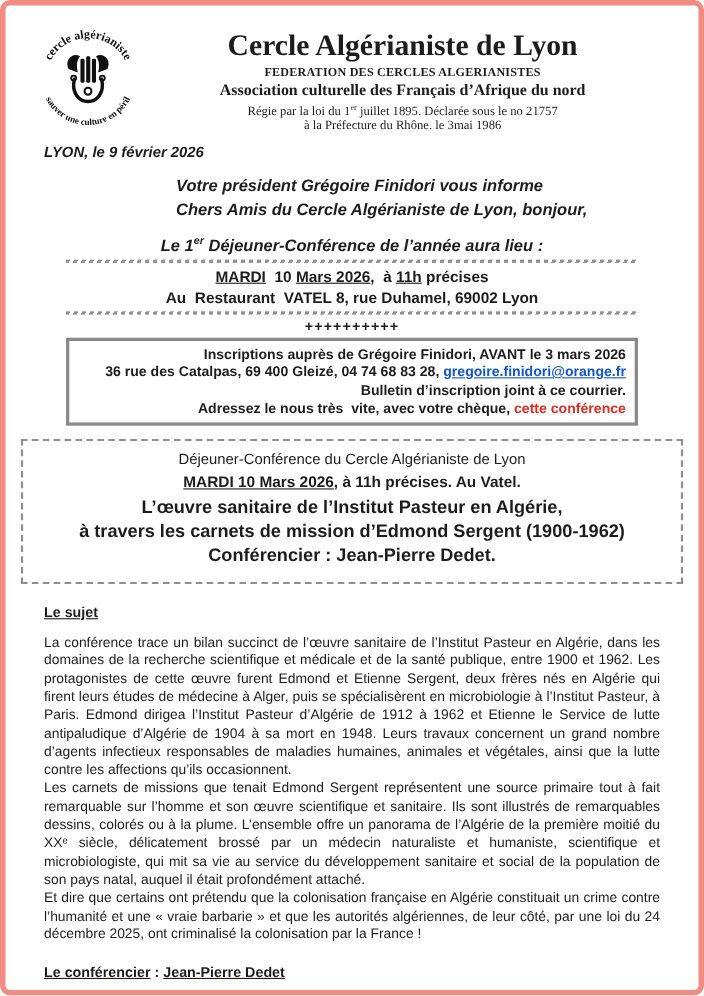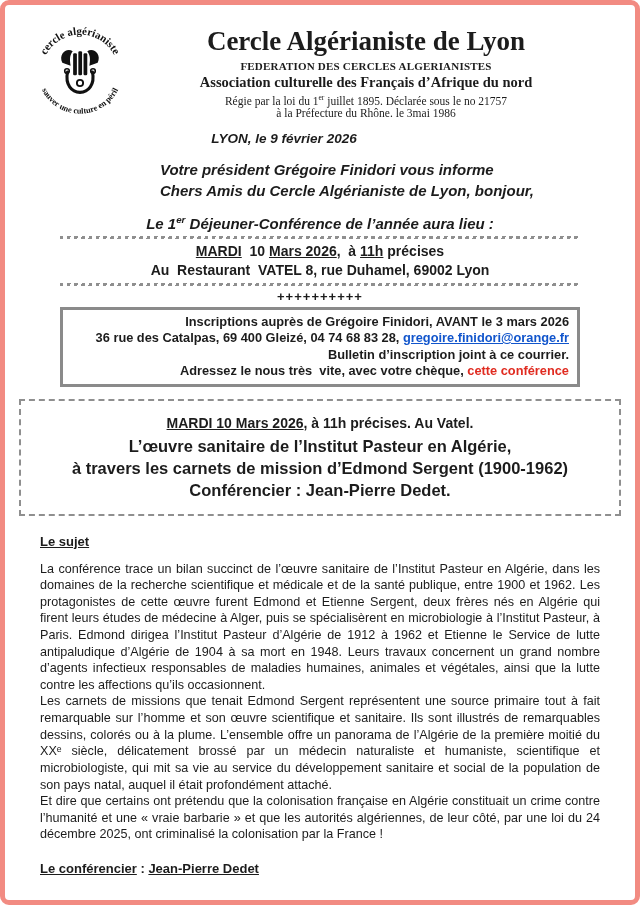--- a/index.html
+++ b/index.html
@@ -31,21 +31,21 @@
   .logo{width:104px;height:104px;flex:0 0 auto;margin-left:-12px;}
   .logo svg{width:104px;height:104px;}
   .masthead{flex:1;text-align:center;font-family:"Liberation Serif","DejaVu Serif",serif;margin-top:8px;}
   .mh-title{font-size:27px;font-weight:bold;line-height:1.1;}
   .mh-fed{font-size:11px;font-weight:bold;margin-top:3px;letter-spacing:.2px;}
   .mh-assoc{font-size:14.5px;font-weight:bold;margin-top:2px;}
   .mh-regie{font-size:11.5px;margin-top:2px;}
   .mh-pref{font-size:11.5px;}
 
   
-  .dateline{font-size:13.5px;font-weight:bold;font-style:italic;text-align:center;padding-right:72px;margin-top:8px;}
+  .dateline{font-size:13.5px;font-weight:bold;font-style:italic;text-align:left;padding-right:72px;margin-top:8px;}
   .greeting{font-size:15px;font-weight:bold;font-style:italic;margin:14px 0 0 120px;line-height:1.38;}
   .event-heading{font-size:15px;font-weight:bold;font-style:italic;text-align:center;margin-top:13px;}
   .event-heading sup,.mh-regie sup{font-size:.65em;}
   .dashrule{height:3px;margin:4px 20px 3px 20px;background:repeating-linear-gradient(105deg,var(--dash-gray) 0 3.5px,transparent 3.5px 7px);}
   .event-when,.event-where{font-size:14px;font-weight:bold;text-align:center;line-height:1.3;}
   .plus-row{font-size:13px;font-weight:bold;text-align:center;letter-spacing:1px;margin-top:3px;}
 
   
   .insc-box{
     border:3px solid #8a8a8a;
@@ -134,20 +134,21 @@
   <div class="plus-row">++++++++++</div>
 
   <div class="insc-box">
     <div>Inscriptions auprès de Grégoire Finidori, AVANT le 3 mars 2026</div>
     <div><span>36 rue des Catalpas, 69 400 Gleizé, 04 74 68 83 28, </span><a class="email" href="#">gregoire.finidori@orange.fr</a></div>
     <div>Bulletin d’inscription joint à ce courrier.</div>
     <div class="prewrap"><span>Adressez le nous très  vite, avec votre chèque, </span><span class="red">cette conférence</span></div>
   </div>
 
   <div class="conf-box">
+    <div class="conf-intro">Déjeuner-Conférence du Cercle Algérianiste de Lyon</div>
     <div class="conf-date"><span class="u">MARDI 10 Mars 2026</span><span>, à 11h précises. Au Vatel.</span></div>
     <div class="conf-title">L’œuvre sanitaire de l’Institut Pasteur en Algérie,</div>
     <div class="conf-title" style="margin-top:1px">à travers les carnets de mission d’Edmond Sergent (1900-1962)</div>
     <div class="conf-title" style="margin-top:1px">Conférencier : Jean-Pierre Dedet.</div>
   </div>
 
   <section class="body-text">
     <div class="sec-heading"><span class="u">Le sujet</span></div>
     <p class="first">La conférence trace un bilan succinct de l’œuvre sanitaire de l’Institut Pasteur en Algérie, dans les domaines de la recherche scientifique et médicale et de la santé publique, entre 1900 et 1962. Les protagonistes de cette œuvre furent Edmond et Etienne Sergent, deux frères nés en Algérie qui firent leurs études de médecine à Alger, puis se spécialisèrent en microbiologie à l’Institut Pasteur, à Paris. Edmond dirigea l’Institut Pasteur d’Algérie de 1912 à 1962 et Etienne le Service de lutte antipaludique d’Algérie de 1904 à sa mort en 1948. Leurs travaux concernent un grand nombre d’agents infectieux responsables de maladies humaines, animales et végétales, ainsi que la lutte contre les affections qu’ils occasionnent.</p>
     <p>Les carnets de missions que tenait Edmond Sergent représentent une source primaire tout à fait remarquable sur l’homme et son œuvre scientifique et sanitaire. Ils sont illustrés de remarquables dessins, colorés ou à la plume. L’ensemble offre un panorama de l’Algérie de la première moitié du XXᵉ siècle, délicatement brossé par un médecin naturaliste et humaniste, scientifique et microbiologiste, qui mit sa vie au service du développement sanitaire et social de la population de son pays natal, auquel il était profondément attaché.</p>

